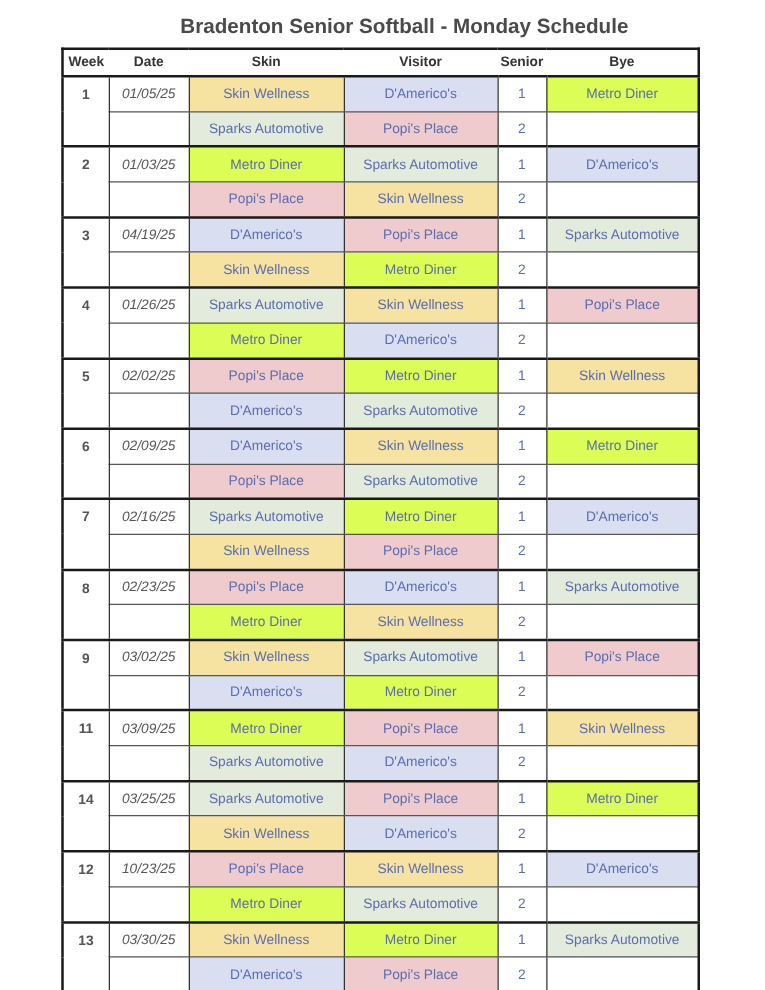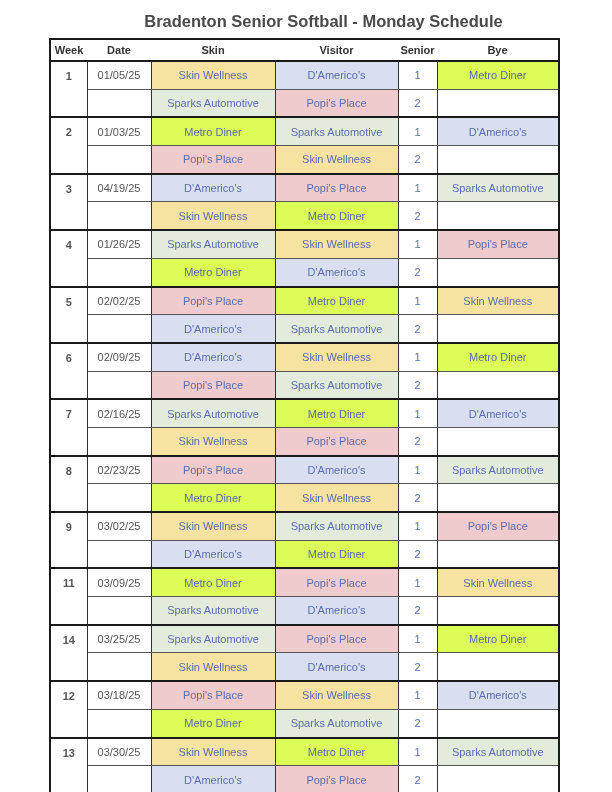--- a/index.html
+++ b/index.html
@@ -16,21 +16,21 @@
     }
     table.sched th {
       height: 20px; font-weight: bold; color: #333; font-size: 11px;
       border-bottom: 2px solid #1a1a1a; background: #fff; padding: 0;
     }
     table.sched td {
       height: 26.7px; padding: 0; text-align: center; vertical-align: middle;
       color: #5b6db0; border-left: 1px solid #333; border-right: 1px solid #333;
     }
     table.sched td.wk { color: #555; font-weight: bold; vertical-align: top; padding-top: 8px; }
-    table.sched td.dt { color: #555; }
+    table.sched td.dt { color: #555; font-style: italic; }
     tr.r1 td { border-top: 2px solid #1a1a1a; }
     tr.r1 td.team, tr.r1 td.dt, tr.r1 td.fld, tr.r1 td.bye { border-bottom: 1.5px solid #555; }
     tr.r2 td { border-bottom: 0; }
     col.c-wk { width: 37px; } col.c-dt { width: 64px; } col.c-home { width: 124px; }
     col.c-vis { width: 123px; } col.c-fld { width: 39px; } col.c-bye { width: 122px; }
   </style>
 </head>
 <body>
 
 <div class="title">Bradenton Senior Softball - Monday Schedule</div>
@@ -215,21 +215,21 @@
       </tr>
       <tr class="r2">
         <td class="dt"></td>
         <td class="team" style="background: rgb(246, 226, 161);">Skin Wellness</td>
         <td class="team" style="background: rgb(217, 223, 241);">D'Americo's</td>
         <td class="fld">2</td>
         <td class="bye"></td>
       </tr>
       <tr class="r1">
         <td class="wk" rowspan="2">12</td>
-        <td class="dt">03/18/25</td>
+        <td class="dt">10/23/25</td>
         <td class="team" style="background: rgb(240, 203, 205);">Popi's Place</td>
         <td class="team" style="background: rgb(246, 226, 161);">Skin Wellness</td>
         <td class="fld">1</td>
         <td class="bye" style="background: rgb(217, 223, 241);">D'Americo's</td>
       </tr>
       <tr class="r2">
         <td class="dt"></td>
         <td class="team" style="background: rgb(220, 253, 85);">Metro Diner</td>
         <td class="team" style="background: rgb(227, 235, 220);">Sparks Automotive</td>
         <td class="fld">2</td>

